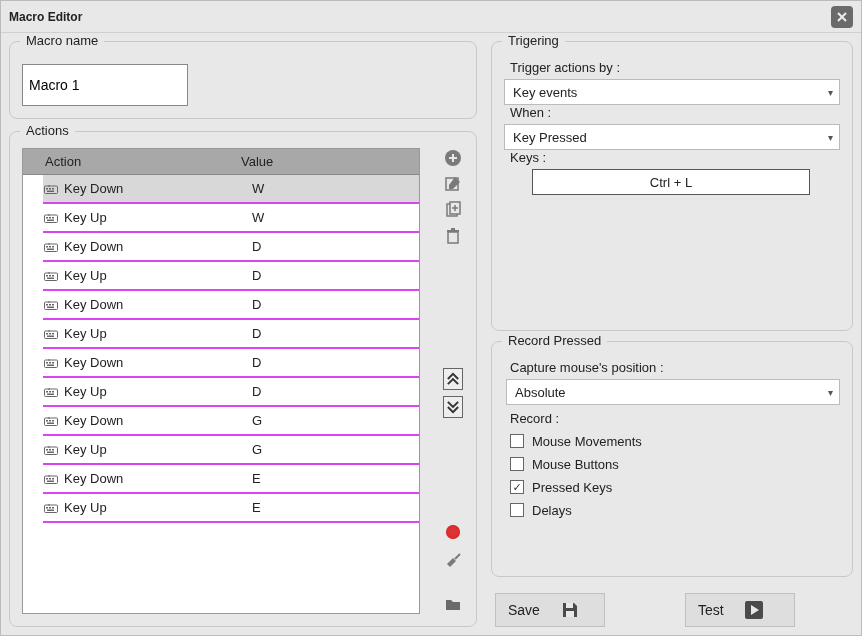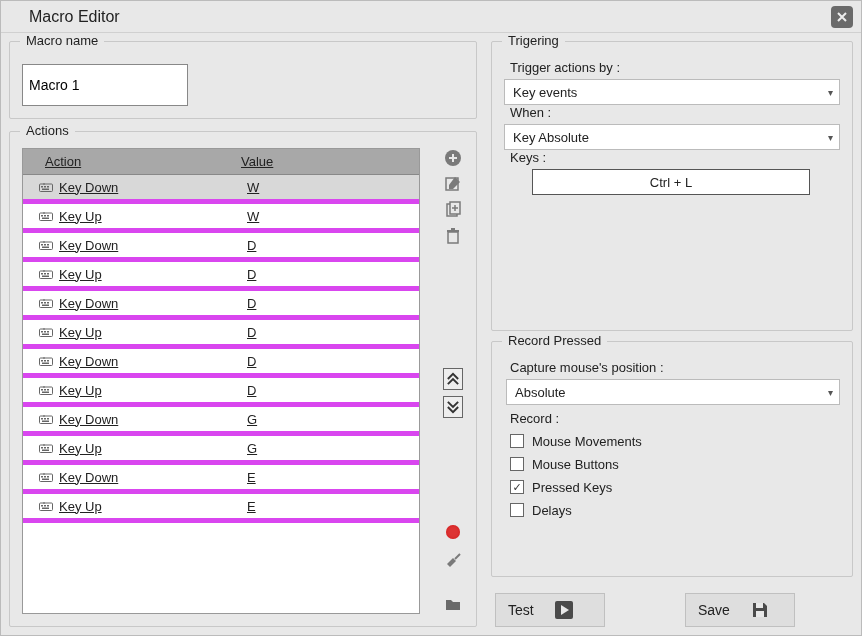--- a/index.html
+++ b/index.html
@@ -22,23 +22,22 @@
 }
 .titlebar {
   height: 32px;
   display: flex;
   align-items: center;
   padding: 0 8px;
   background: #e8e8e8;
   border-bottom: 1px solid #d0d0d0;
 }
 .title {
-  font-weight: normal;
-  font-size: 16px;
-  margin-left: 20px;
+  font-weight: bold;
+  font-size: 12px;
 }
 .close-btn {
   margin-left: auto;
   width: 22px;
   height: 22px;
   background: #6a6a6a;
   border-radius: 4px;
   display: flex;
   align-items: center;
   justify-content: center;
@@ -58,21 +57,21 @@
   gap: 12px;
 }
 .right {
   flex: 1;
   display: flex;
   flex-direction: column;
   gap: 10px;
 }
 .group {
   border: 1px solid #c8c8c8;
-  border-radius: 2px;
+  border-radius: 8px;
   padding: 14px 12px 12px 12px;
   position: relative;
   background: #e8e8e8;
 }
 .group-title {
   position: absolute;
   top: -9px;
   left: 10px;
   background: #e8e8e8;
   padding: 0 6px;
@@ -84,21 +83,20 @@
   padding: 2px 6px;
   font-size: 14px;
   border: 1px solid #888;
   background: #fff;
   margin-top: 8px;
 }
 .actions-group {
   flex: 1;
   display: flex;
   gap: 22px;
-  text-decoration: underline;
 }
 .table-wrap {
   flex: 1;
   border: 1px solid #999;
   background: #fff;
   display: flex;
   flex-direction: column;
 }
 .thead {
   display: flex;
@@ -115,23 +113,24 @@
 .th.action { width: 210px; padding-left: 22px; }
 .th.value { flex: 1; }
 .tbody {
   flex: 1;
   overflow: auto;
 }
 .row {
   display: flex;
   align-items: center;
   height: 29px;
-  border-bottom: 5px solid #d946ef;
-  padding-left: 16px;
+  border-bottom: 2px solid #d946ef;
+  padding-left: 1px;
   cursor: default;
+  margin-left: 20px;
 }
 .row.selected { background: #d8d8d8; }
 .row .icon {
   width: 14px;
   height: 10px;
   margin-right: 4px;
   display: flex;
   align-items: center;
   justify-content: center;
 }
@@ -498,21 +497,21 @@
       <div class="group triggering-group">
         <span class="group-title">Trigering</span>
         <div style="padding-top:4px;">
           <span class="label" style="padding-left:6px;">Trigger actions by :</span>
           <div class="select">
             <span>Key events</span>
             <span class="caret">▾</span>
           </div>
           <span class="label" style="padding-left:6px;">When :</span>
           <div class="select">
-            <span>Key Absolute</span>
+            <span>Key Pressed</span>
             <span class="caret">▾</span>
           </div>
           <span class="label" style="padding-left:6px;">Keys :</span>
           <div class="keys-btn">
             <span>Ctrl + L</span>
           </div>
         </div>
       </div>
 
       <div class="group record-group">
@@ -540,35 +539,35 @@
               <div class="checkbox-row">
                 <span class="checkbox"></span>
                 <span>Delays</span>
               </div>
             </div>
         </div>
       </div>
 
       <div class="footer-btns">
         <div class="big-btn">
-          <span>Test</span>
-          <span class="glyph">
-            <svg viewBox="0 0 20 20">
-                <rect x="1" y="1" width="18" height="18" rx="2" fill="#4a4a4a"></rect>
-                <path d="M7 5 L15 10 L7 15 Z" fill="#e8e8e8"></path>
-              </svg>
-          </span>
-        </div>
-        <div class="big-btn">
           <span>Save</span>
           <span class="glyph">
             <svg viewBox="0 0 20 20">
                 <path d="M3 3 L14 3 L17 6 L17 17 L3 17 Z" fill="#4a4a4a"></path>
                 <rect x="6" y="3" width="7" height="5" fill="#e8e8e8"></rect>
                 <rect x="6" y="11" width="8" height="6" fill="#e8e8e8"></rect>
               </svg>
           </span>
         </div>
+        <div class="big-btn">
+          <span>Test</span>
+          <span class="glyph">
+            <svg viewBox="0 0 20 20">
+                <rect x="1" y="1" width="18" height="18" rx="2" fill="#4a4a4a"></rect>
+                <path d="M7 5 L15 10 L7 15 Z" fill="#e8e8e8"></path>
+              </svg>
+          </span>
+        </div>
       </div>
 
     </div>
   </div>
 </div>
 
 </body></html>

